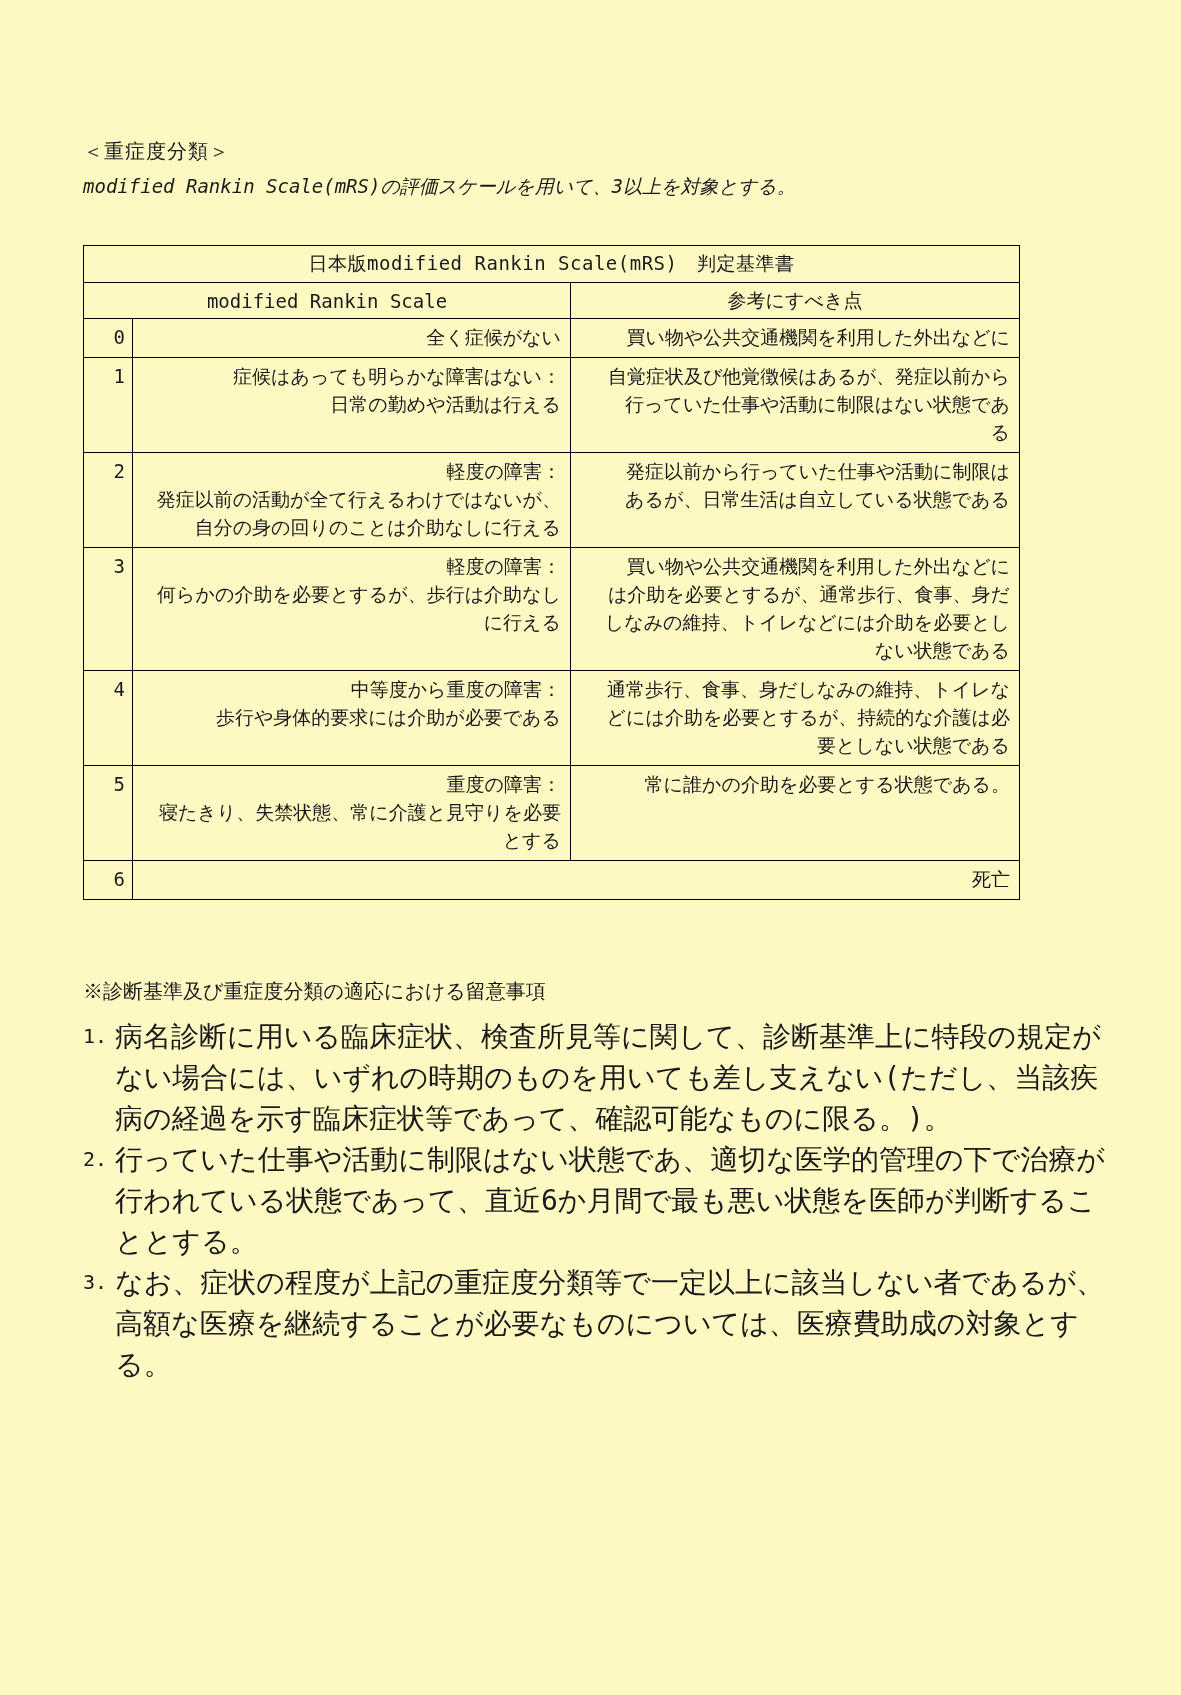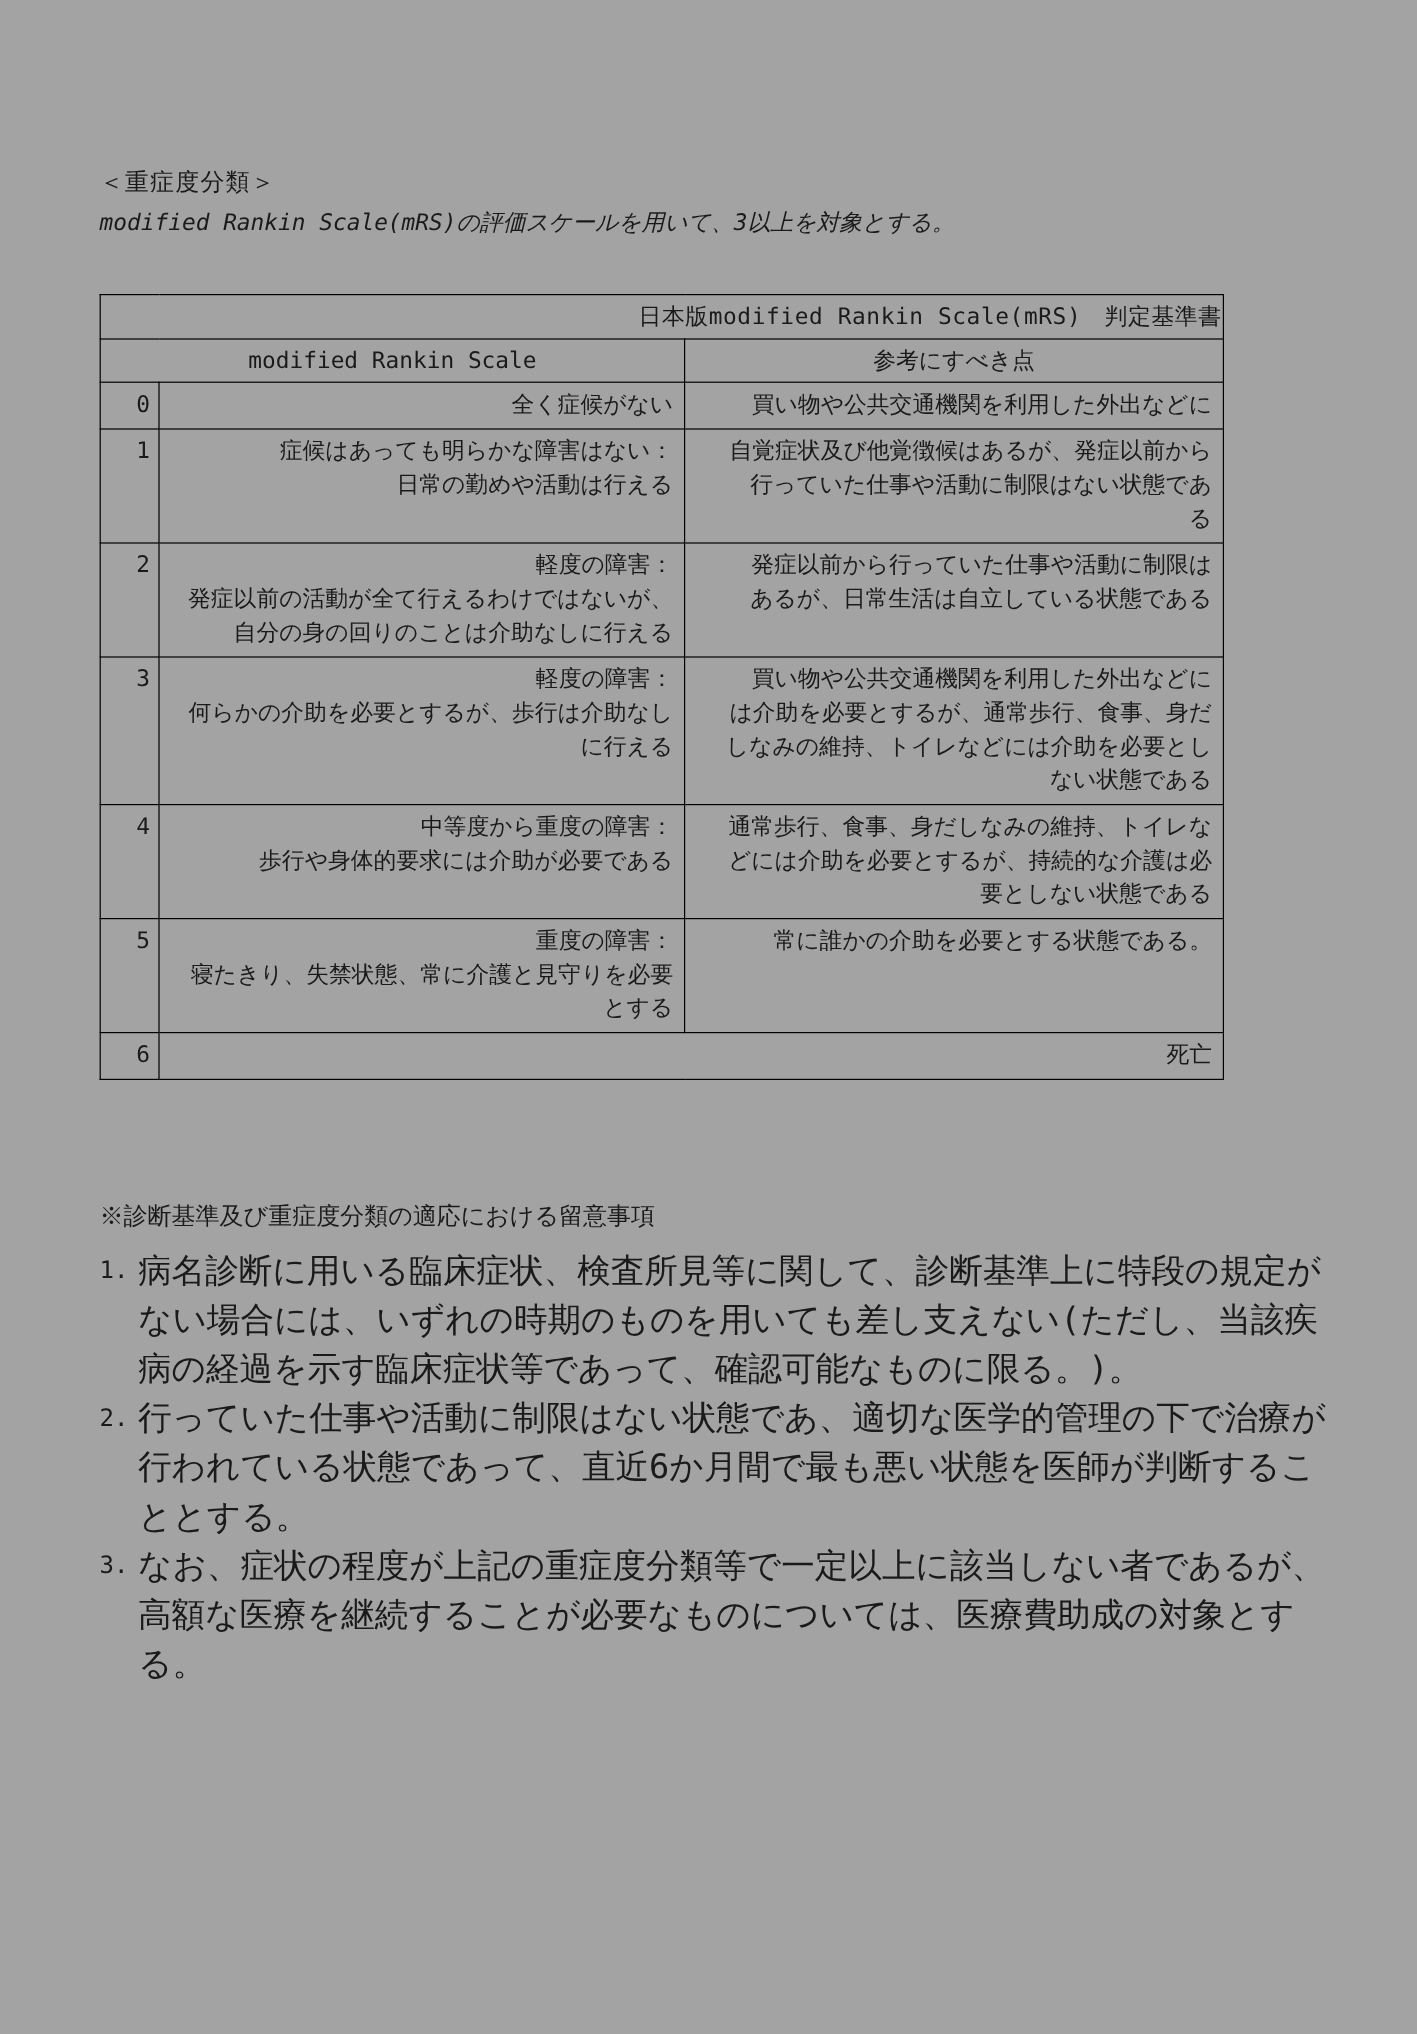--- a/index.html
+++ b/index.html
@@ -7,21 +7,21 @@
     padding: 0;
     background: #ffffff;
     color: #1a1a1a;
     font-family: "DejaVu Sans Mono", "Liberation Mono", monospace;
   }
   .page {
     position: relative;
     width: 1181px;
     height: 1695px;
     margin: 0 auto;
-    background: #a3a3a3;
+    background: #fef9c3;
     box-sizing: border-box;
     padding: 138px 75px 16px 83px;
     overflow: hidden;
   }
   .doc-title {
     font-size: 20px;
     font-weight: normal;
     margin: 0 0 9px 0;
     line-height: 26px;
     letter-spacing: 1px;
@@ -40,21 +40,21 @@
   table.mrs-table td {
     border: 1px solid #000000;
     font-size: 19px;
     box-sizing: border-box;
   }
   .col-num   { width: 49px; }
   .col-desc  { width: 438px; }
   .col-ref   { width: 449px; }
   td.caption-cell {
     height: 37px;
-    text-align: right;
+    text-align: center;
     vertical-align: middle;
     font-size: 19px;
     letter-spacing: 0.5px;
   }
   td.header-cell {
     height: 36px;
     text-align: center;
     vertical-align: middle;
   }
   td.num {
@@ -65,21 +65,21 @@
   }
   td.desc, td.ref {
     vertical-align: top;
     padding: 4px 9px 6px 10px;
     line-height: 28px;
     white-space: pre-line;
     text-align: right;
   }
   .notes {
     width: 1025px;
-    margin-top: 96px;
+    margin-top: 74px;
   }
   .notes-heading {
     font-size: 20px;
     margin: 0 0 8px 0;
     line-height: 34px;
   }
   .note-item {
     display: flex;
     align-items: flex-start;
   }

